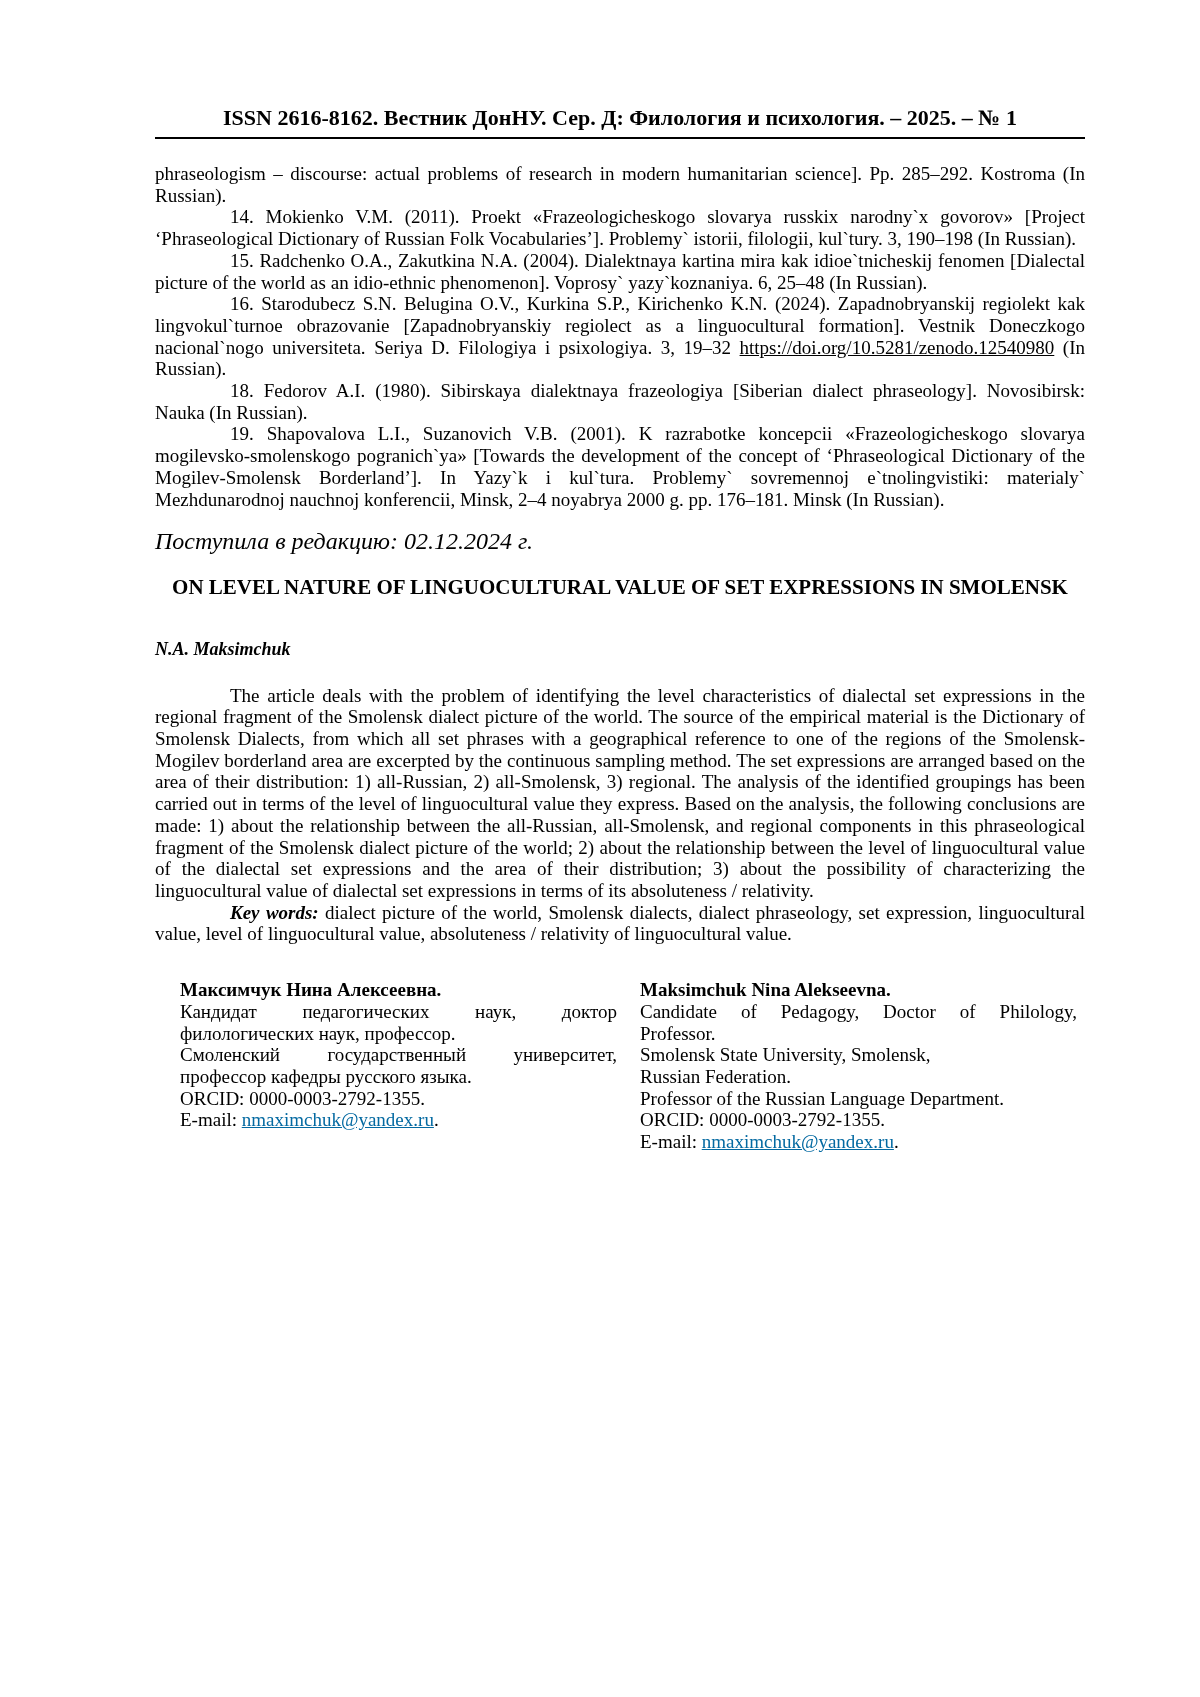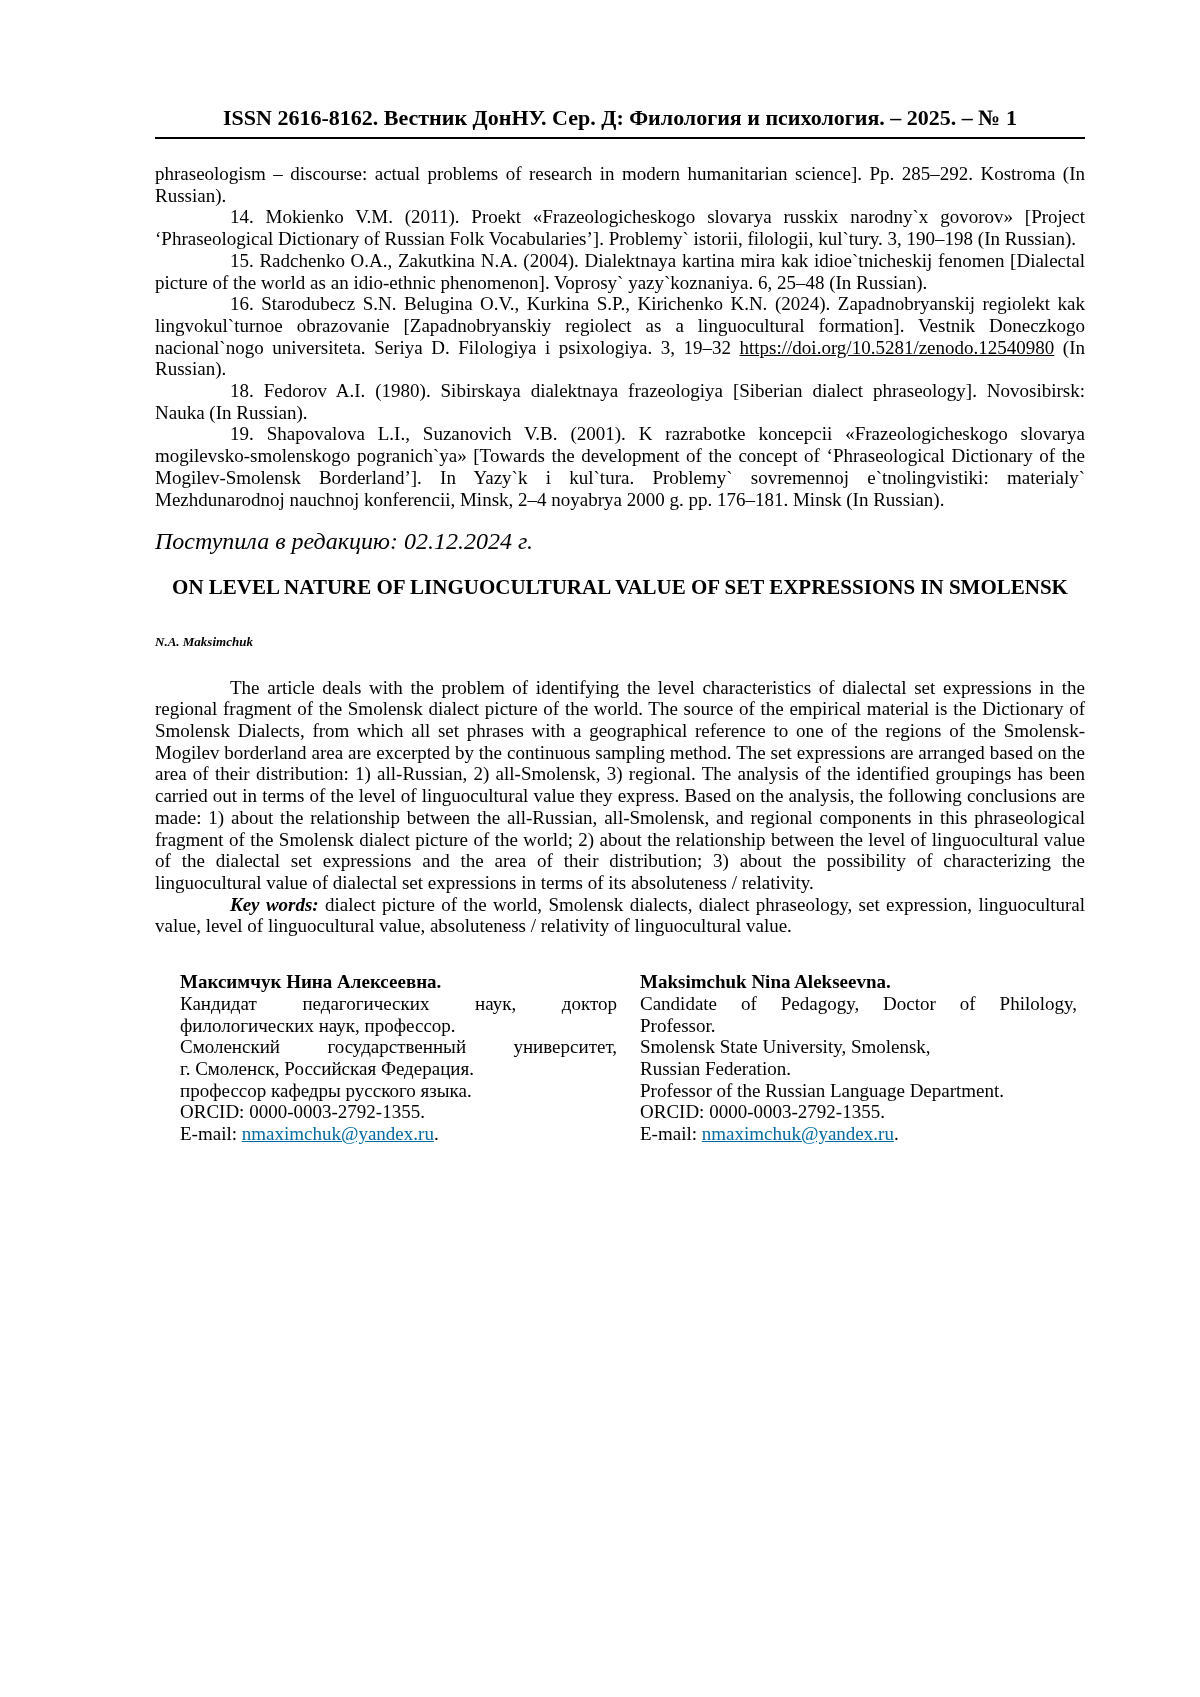--- a/index.html
+++ b/index.html
@@ -34,24 +34,24 @@
     font-size:24px;
   }
   .article-title {
     margin-top:22px;
     text-align:center;
     font-weight:bold;
     font-size:21px;
     line-height:24px;
   }
   .author-name {
-    margin-top:32px;
+    margin-top:40px;
     font-weight:bold;
     font-style:italic;
-    font-size:13px;
+    font-size:18px;
   }
   .abstract { margin-top:24px; text-align:justify; text-indent:75px; margin-bottom:0; }
   .keywords { margin:0; text-align:justify; text-indent:75px; }
   .kw-label { font-weight:bold; font-style:italic; }
   .authors {
     margin-top:34px;
     padding-left:25px;
     display:flex;
     gap:23px;
   }
@@ -94,21 +94,20 @@
   <p class="abstract">The article deals with the problem of identifying the level characteristics of dialectal set expressions in the regional fragment of the Smolensk dialect picture of the world. The source of the empirical material is the Dictionary of Smolensk Dialects, from which all set phrases with a geographical reference to one of the regions of the Smolensk-Mogilev borderland area are excerpted by the continuous sampling method. The set expressions are arranged based on the area of their distribution: 1) all-Russian, 2) all-Smolensk, 3) regional. The analysis of the identified groupings has been carried out in terms of the level of linguocultural value they express. Based on the analysis, the following conclusions are made: 1) about the relationship between the all-Russian, all-Smolensk, and regional components in this phraseological fragment of the Smolensk dialect picture of the world; 2) about the relationship between the level of linguocultural value of the dialectal set expressions and the area of their distribution; 3) about the possibility of characterizing the linguocultural value of dialectal set expressions in terms of its absoluteness / relativity.</p>
 
   <p class="keywords"><span class="kw-label">Key words:</span><span> dialect picture of the world, Smolensk dialects, dialect phraseology, set expression, linguocultural value, level of linguocultural value, absoluteness / relativity of linguocultural value.</span></p>
 
   <div class="authors">
     <div class="col">
       <p class="line name">Максимчук Нина Алексеевна.</p>
       <p class="line jlast">Кандидат педагогических наук, доктор</p>
       <p class="line">филологических наук, профессор.</p>
       <p class="line jlast">Смоленский государственный университет,</p>
-      <p class="line">г. Смоленск, Российская Федерация.</p>
       <p class="line">профессор кафедры русского языка.</p>
       <p class="line">ORCID: 0000-0003-2792-1355.</p>
       <p class="line"><span>E-mail: </span><a class="email-link">nmaximchuk@yandex.ru</a><span>.</span></p>
     </div>
     <div class="col">
       <p class="line name">Maksimchuk Nina Alekseevna.</p>
       <p class="line jlast">Candidate of Pedagogy, Doctor of Philology,</p>
       <p class="line">Professor.</p>
       <p class="line">Smolensk State University, Smolensk,</p>
       <p class="line">Russian Federation.</p>

